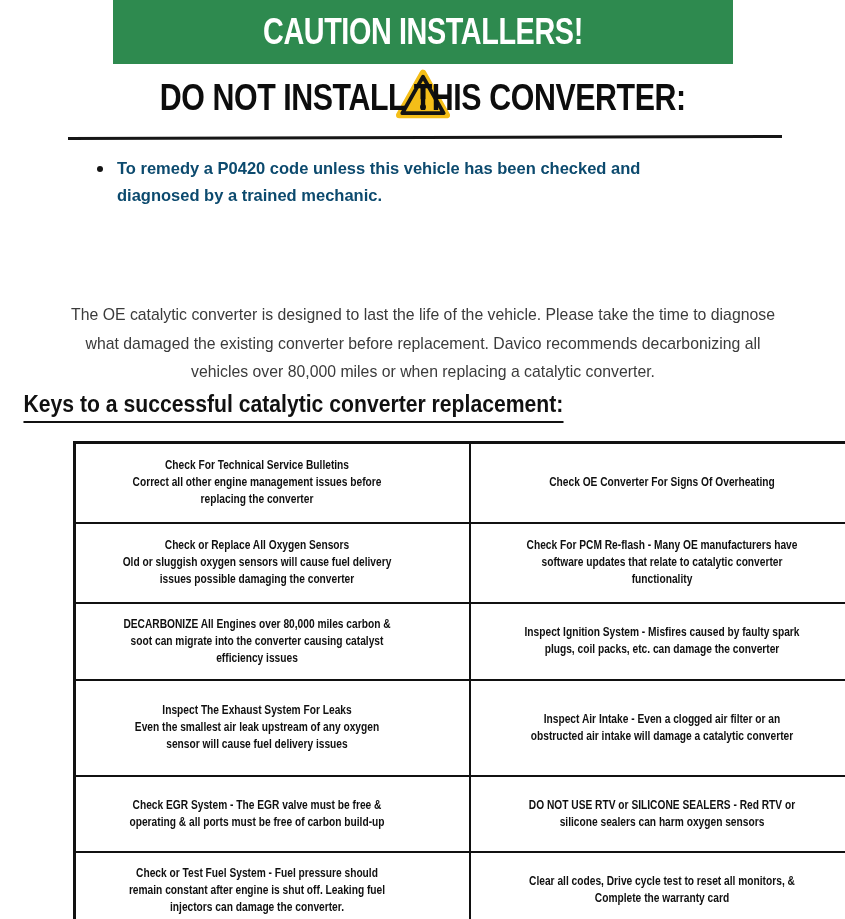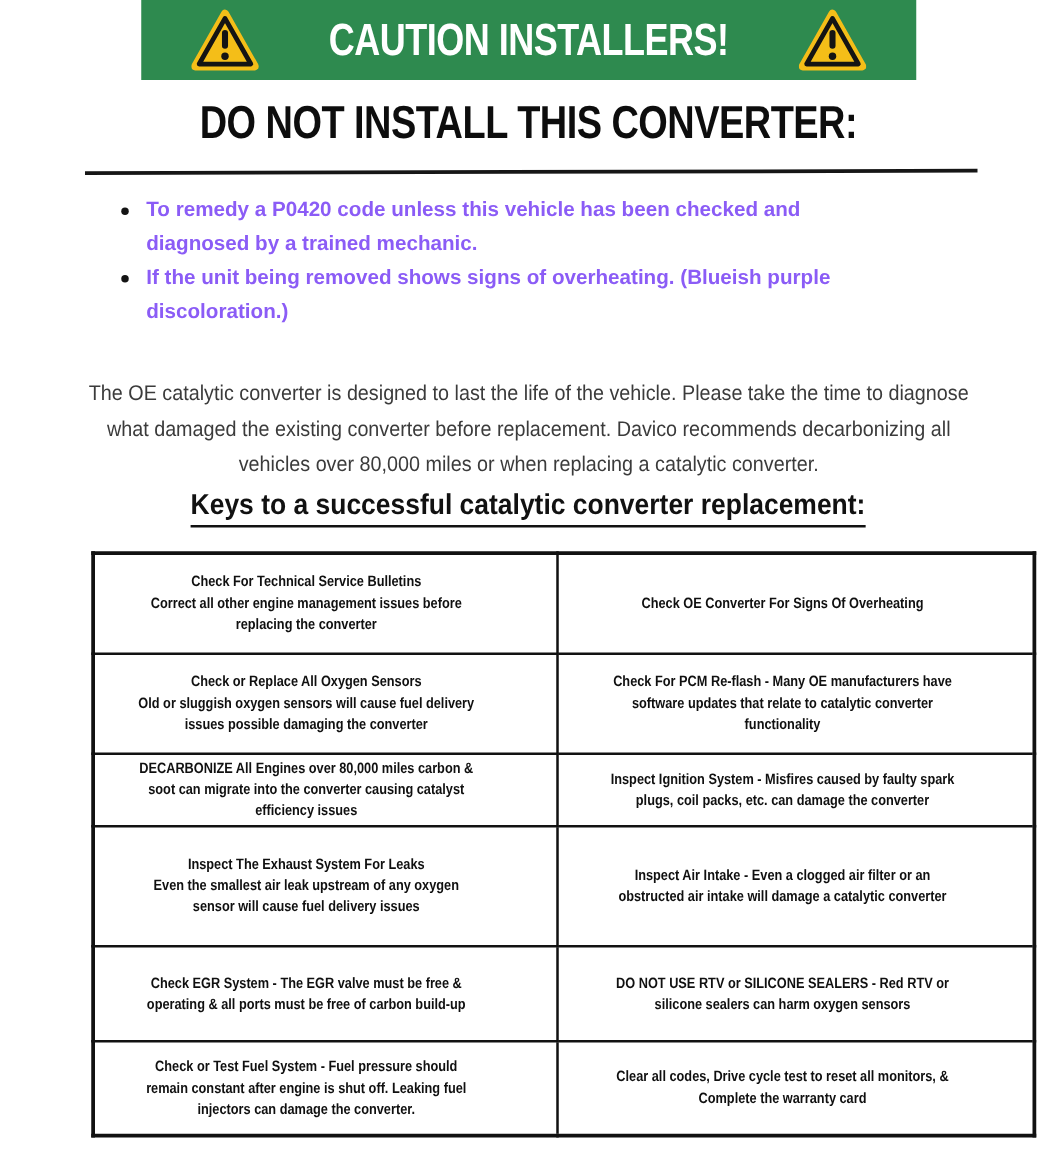--- a/index.html
+++ b/index.html
@@ -11,20 +11,21 @@
     overflow: hidden;
   }
 
   
   .banner {
     position: absolute; left: 113px; top: 0;
     width: 620px; height: 64px;
     background: #2e8a4f;
     display: flex; align-items: center; justify-content: center;
     gap: 16px;
+    flex-direction: column;
   }
   .tri { width: 54px; height: 50px; flex: 0 0 auto; }
   .banner-text {
     color: #ffffff; font-weight: bold; font-size: 36px;
     letter-spacing: -0.5px; white-space: nowrap;
     display: inline-block; transform: scaleX(0.80); transform-origin: center;
   }
 
   
   .headline {
@@ -49,51 +50,51 @@
     position: absolute; top: 155px; left: 97px; width: 690px;
     list-style: none;
   }
   .bullet { display: flex; gap: 14px; }
   .bullet-dot {
     width: 6px; height: 6px; border-radius: 50%;
     background: #141414; margin-top: 11px; flex: 0 0 auto;
   }
   .bullet-text {
     font-weight: bold; font-size: 16.5px; line-height: 27px;
-    color: #8b5cf6; white-space: pre-line;
+    color: #0c4a6e; white-space: pre-line;
   }
 
   
   .paragraph {
     position: absolute; top: 301px; left: -27px; width: 900px;
     text-align: center; font-size: 17px; line-height: 28.5px;
     color: #3b3b3b; white-space: pre-line;
     transform: scaleX(0.93); transform-origin: center;
   }
 
   
   .section-heading {
-    position: absolute; top: 390px; left: 0; width: 845px; text-align: center;
+    position: absolute; top: 390px; left: 0; width: 845px; text-align: left;
   }
   .section-heading span {
     display: inline-block; transform: scaleX(0.92); transform-origin: center;
     font-weight: bold; font-size: 23px; color: #111111; white-space: nowrap;
     border-bottom: 2.5px solid #111111; padding-bottom: 3px;
   }
 
   
   .keys-table {
     position: absolute; top: 441px; left: 73px;
     border-collapse: collapse; table-layout: fixed;
     border: 3px solid #111111;
   }
   .keys-table td {
     border: 2px solid #111111;
     vertical-align: middle; text-align: center;
-    padding: 0; overflow: hidden;
+    padding: 12px; overflow: hidden;
   }
   .keys-table td.c-left  { width: 337px; }
   .keys-table td.c-right { width: 357px; }
   .cell-text {
     width: 400px;
     font-weight: bold; font-size: 12px; line-height: 17px;
     color: #101010; white-space: pre-line;
     transform: scaleX(0.85); transform-origin: center;
   }
   td.c-left  .cell-text { margin-left: -31px; }
@@ -127,25 +128,20 @@
   </h1>
 
   <div class="divider"></div>
 
   <ul class="bullets">
     <li class="bullet">
       <span class="bullet-dot"></span>
       <span class="bullet-text">To remedy a P0420 code unless this vehicle has been checked and
 diagnosed by a trained mechanic.</span>
     </li>
-    <li class="bullet">
-      <span class="bullet-dot"></span>
-      <span class="bullet-text">If the unit being removed shows signs of overheating. (Blueish purple
-discoloration.)</span>
-    </li>
   </ul>
 
   <p class="paragraph">The OE catalytic converter is designed to last the life of the vehicle. Please take the time to diagnose
 what damaged the existing converter before replacement. Davico recommends decarbonizing all
 vehicles over 80,000 miles or when replacing a catalytic converter.</p>
 
   <h2 class="section-heading">
     <span>Keys to a successful catalytic converter replacement:</span>
   </h2>
 

